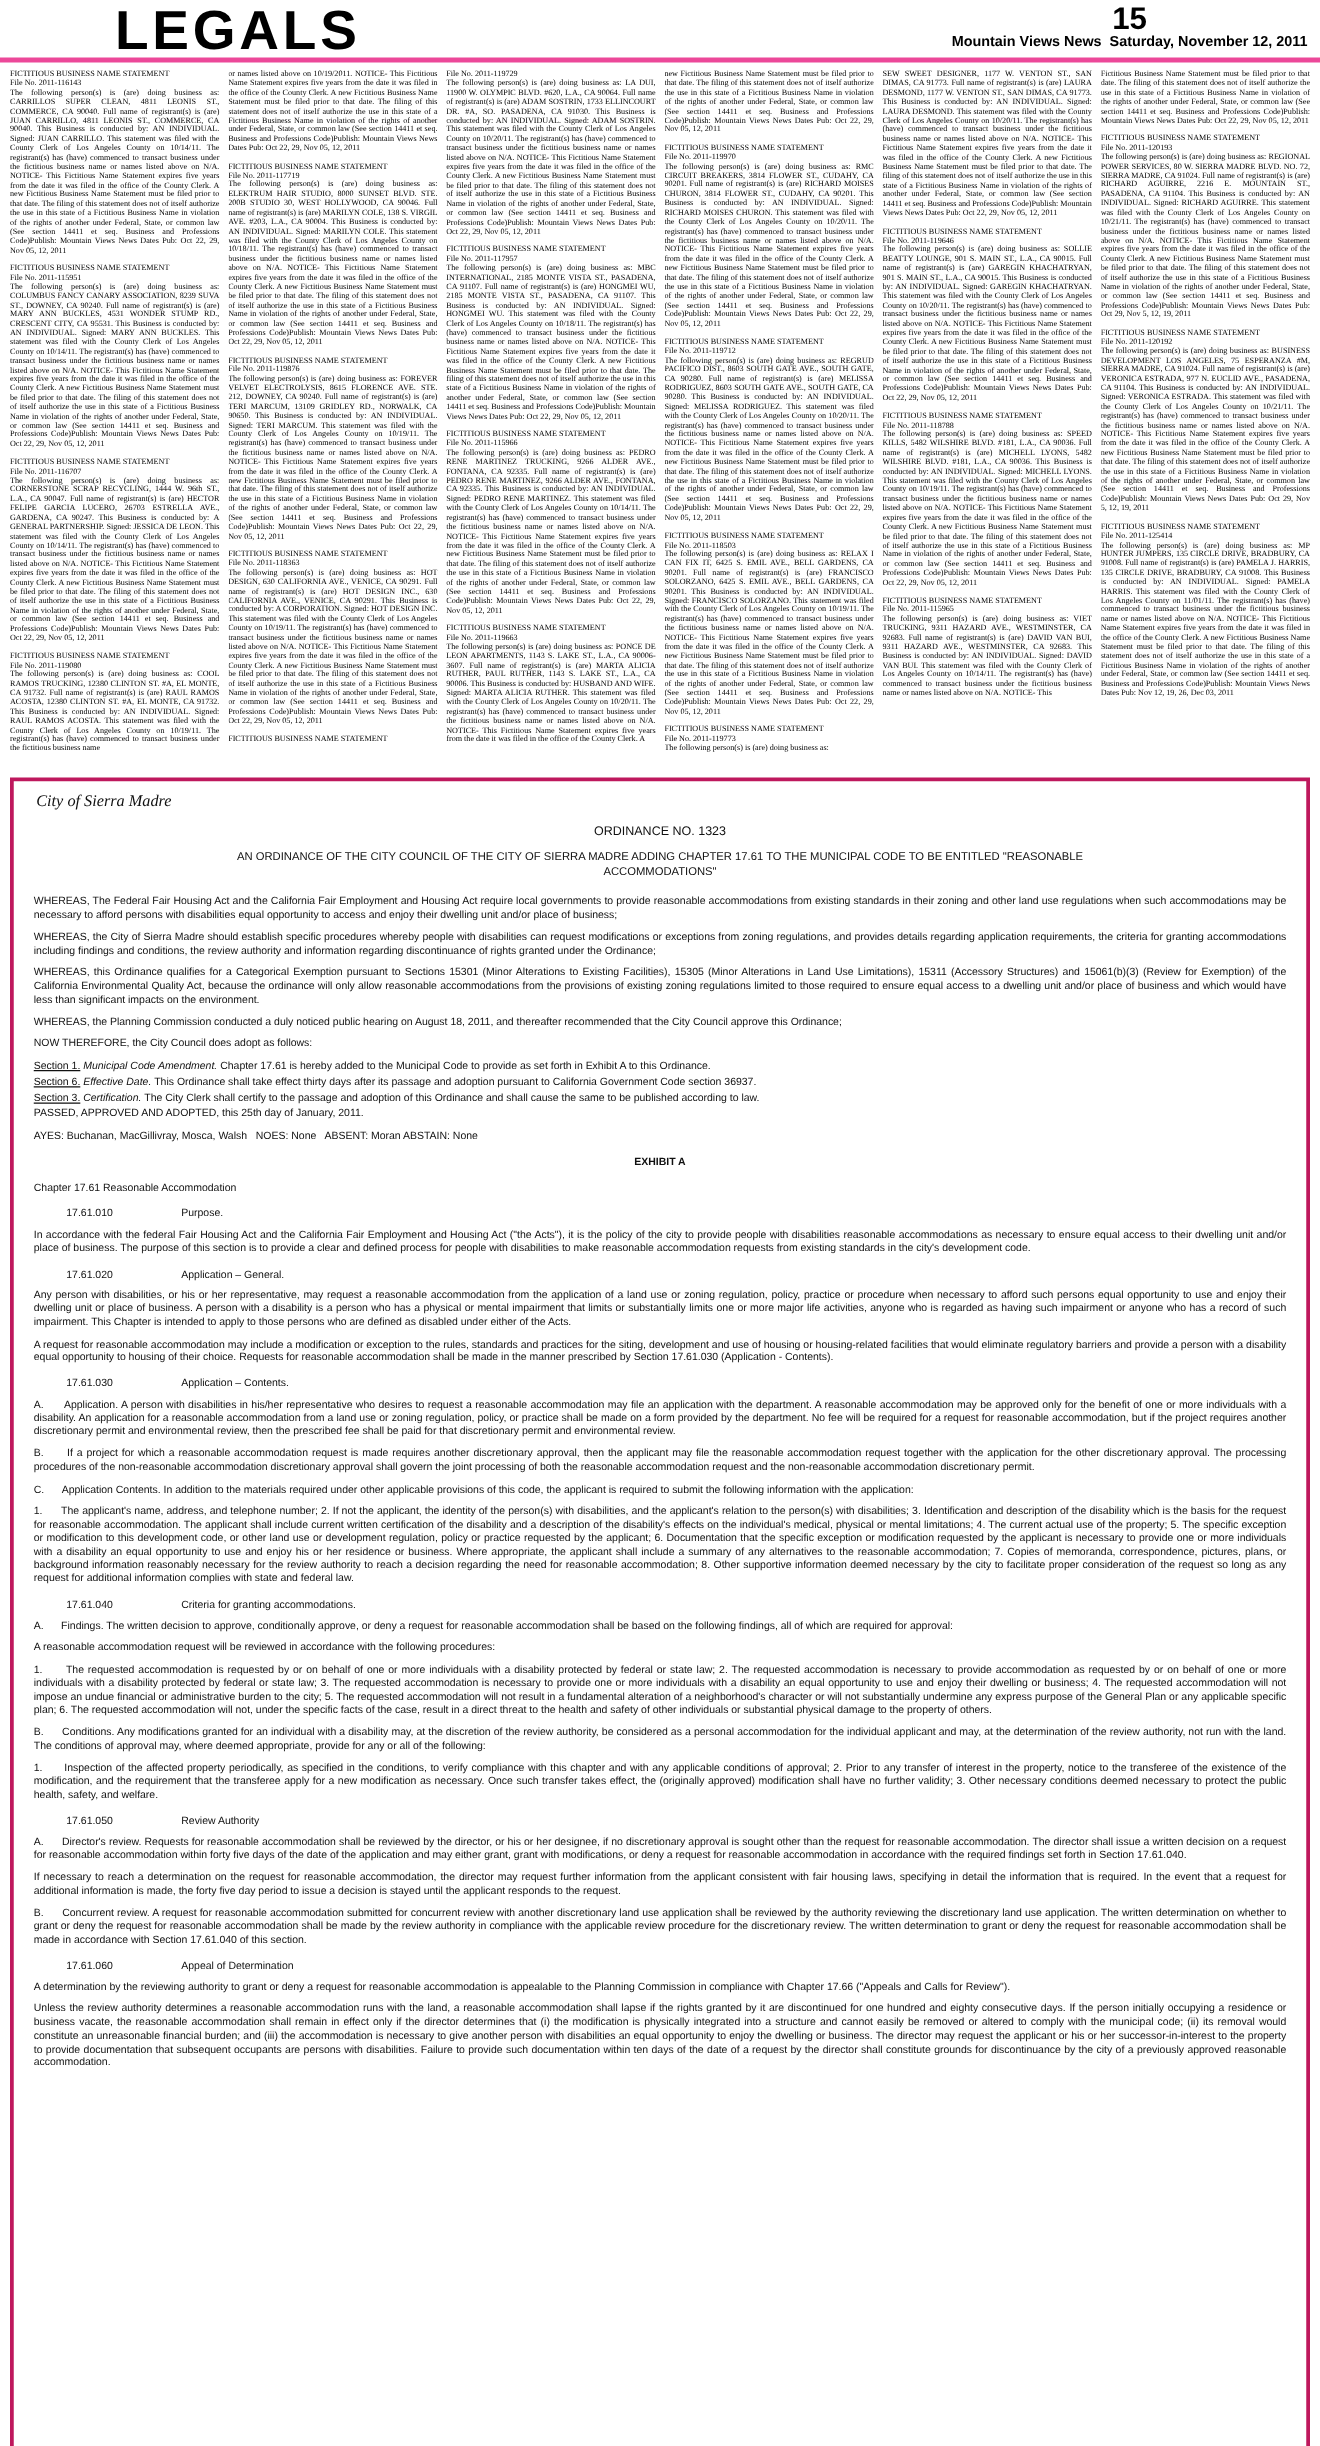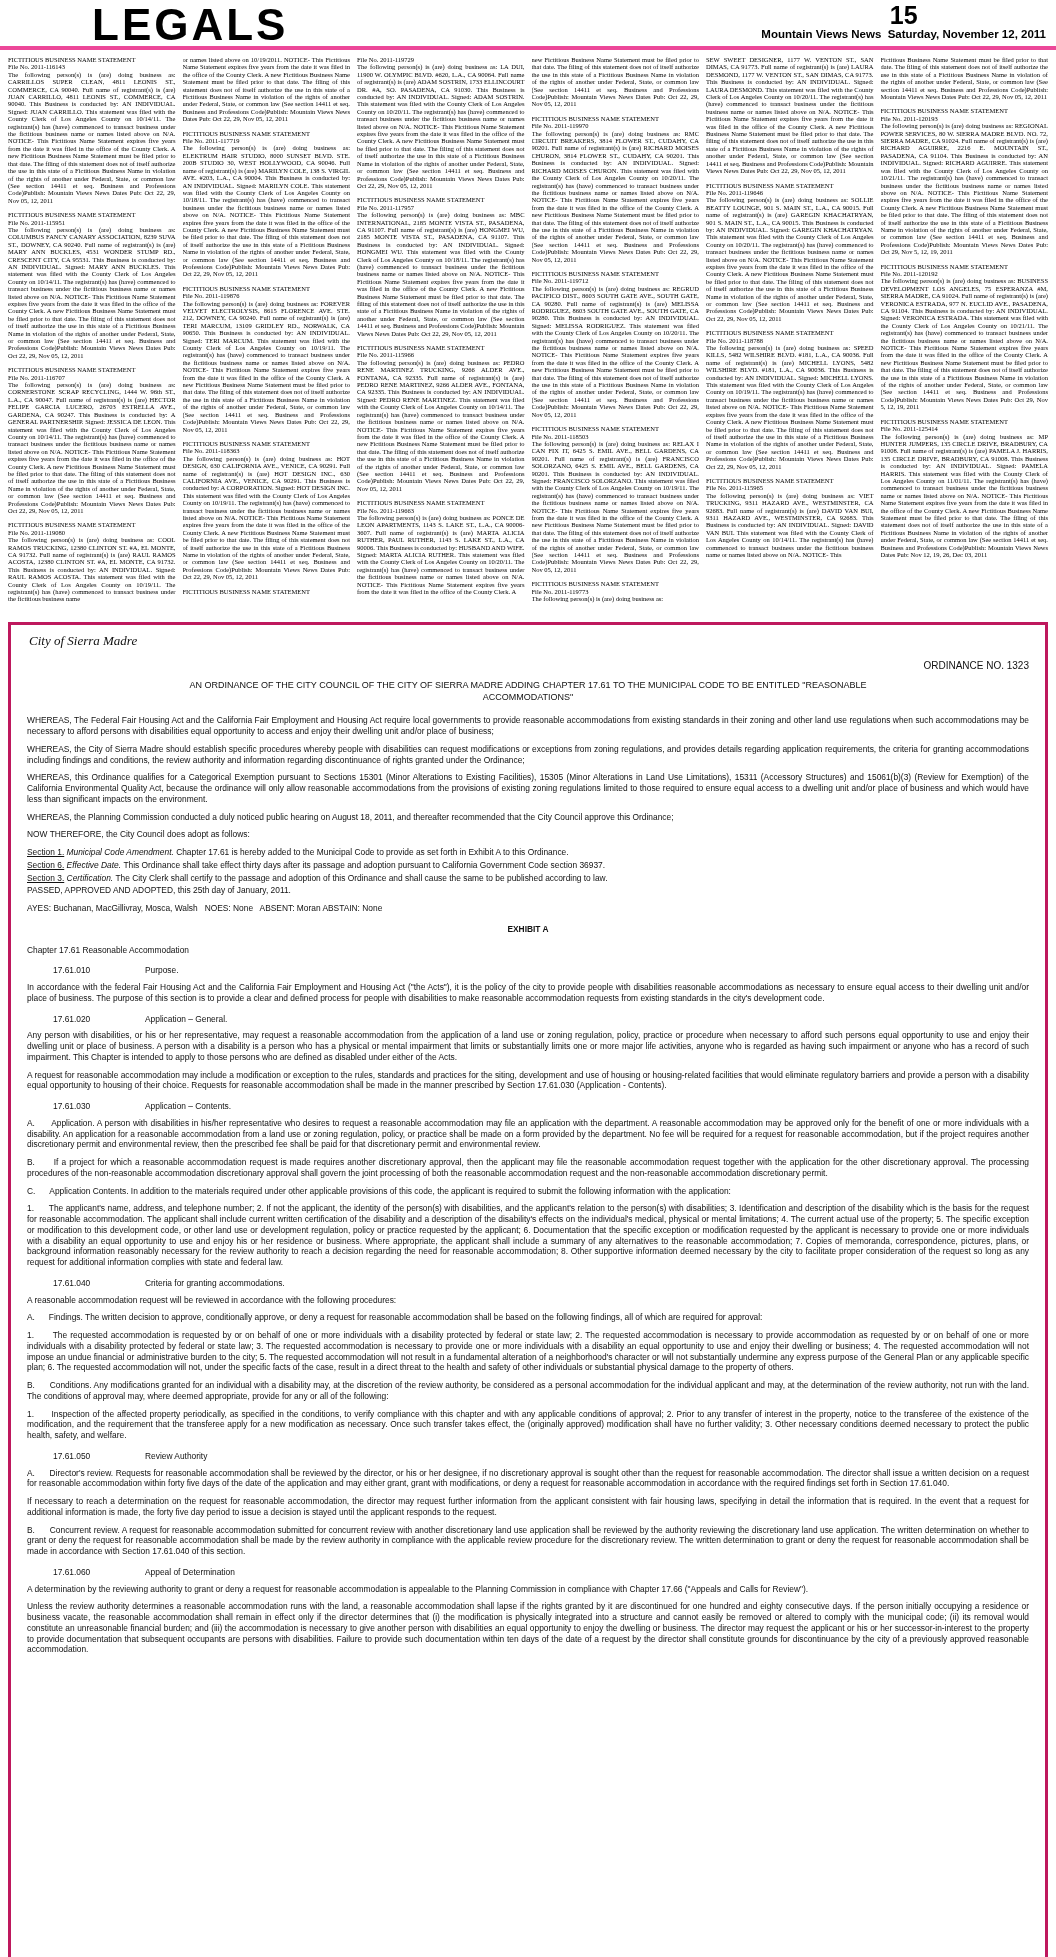--- a/index.html
+++ b/index.html
@@ -26,21 +26,21 @@
   .ncol > .nhead:first-child{margin-top:0;}
   .nfile{}
   .nbody{}
   
   .ordinance{margin:6px 8px 4px 8px;border:3px solid #be185d;
     padding:8px 16px 10px 16px;font-family:"Liberation Sans",sans-serif;
     font-size:8.4px;line-height:1.28;color:#111;box-sizing:border-box;
     height:1398px;overflow:hidden;}
   .ord-byline{font-family:"Liberation Serif",serif;font-style:italic;
     font-size:13px;margin:0 0 10px 2px;}
-  .ord-title{text-align:right;font-size:10px;margin-bottom:8px;}
+  .ord-title{text-align:center;font-size:10px;margin-bottom:8px;}
   .ord-subtitle{text-align:center;font-size:9px;max-width:760px;
     margin:0 auto 12px auto;}
   .op{text-align:justify;margin-bottom:7px;}
   .osec{margin-bottom:2px;}
   .osec-label{text-decoration:underline;}
   .osec-em{font-style:italic;}
   .oh{margin:10px 0 6px 26px;}
   .oh-num{display:inline-block;width:92px;}
   .oc{text-align:center;font-weight:bold;margin:10px 0;}
   
@@ -163,22 +163,22 @@
       <div class="op">In accordance with the federal Fair Housing Act and the California Fair Employment and Housing Act ("the Acts"), it is the policy of the city to provide people with disabilities reasonable accommodations as necessary to ensure equal access to their dwelling unit and/or place of business. The purpose of this section is to provide a clear and defined process for people with disabilities to make reasonable accommodation requests from existing standards in the city's development code.</div>
       <div class="oh"><span class="oh-num">17.61.020</span>Application – General.</div>
       <div class="op">Any person with disabilities, or his or her representative, may request a reasonable accommodation from the application of a land use or zoning regulation, policy, practice or procedure when necessary to afford such persons equal opportunity to use and enjoy their dwelling unit or place of business. A person with a disability is a person who has a physical or mental impairment that limits or substantially limits one or more major life activities, anyone who is regarded as having such impairment or anyone who has a record of such impairment. This Chapter is intended to apply to those persons who are defined as disabled under either of the Acts.</div>
       <div class="op">A request for reasonable accommodation may include a modification or exception to the rules, standards and practices for the siting, development and use of housing or housing-related facilities that would eliminate regulatory barriers and provide a person with a disability equal opportunity to housing of their choice.  Requests for reasonable accommodation shall be made in the manner prescribed by Section 17.61.030 (Application - Contents).</div>
       <div class="oh"><span class="oh-num">17.61.030</span>Application – Contents.</div>
       <div class="op">A.&nbsp;&nbsp;&nbsp;&nbsp;&nbsp;&nbsp;Application. A person with disabilities in his/her representative who desires to request a reasonable accommodation may file an application with the department. A reasonable accommodation may be approved only for the benefit of one or more individuals with a disability. An application for a reasonable accommodation from a land use or zoning regulation, policy, or practice shall be made on a form provided by the department. No fee will be required for a request for reasonable accommodation, but if the project requires another discretionary permit and environmental review, then the prescribed fee shall be paid for that discretionary permit and environmental review.</div>
       <div class="op">B.&nbsp;&nbsp;&nbsp;&nbsp;&nbsp;&nbsp;If a project for which a reasonable accommodation request is made requires another discretionary approval, then the applicant may file the reasonable accommodation request together with the application for the other discretionary approval. The processing procedures of the non-reasonable accommodation discretionary approval shall govern the joint processing of both the reasonable accommodation request and the non-reasonable accommodation discretionary permit.</div>
       <div class="op">C.&nbsp;&nbsp;&nbsp;&nbsp;&nbsp;&nbsp;Application Contents. In addition to the materials required under other applicable provisions of this code, the applicant is required to submit the following information with the application:</div>
       <div class="op">1.&nbsp;&nbsp;&nbsp;&nbsp;&nbsp;&nbsp;The applicant's name, address, and telephone number; 2. If not the applicant, the identity of the person(s) with disabilities, and the applicant's relation to the person(s) with disabilities; 3. Identification and description of the disability which is the basis for the request for reasonable accommodation. The applicant shall include current written certification of the disability and a description of the disability's effects on the individual's medical, physical or mental limitations; 4. The current actual use of the property; 5. The specific exception or modification to this development code, or other land use or development regulation, policy or practice requested by the applicant; 6. Documentation that the specific exception or modification requested by the applicant is necessary to provide one or more individuals with a disability an equal opportunity to use and enjoy his or her residence or business. Where appropriate, the applicant shall include a summary of any alternatives to the reasonable accommodation; 7. Copies of memoranda, correspondence, pictures, plans, or background information reasonably necessary for the review authority to reach a decision regarding the need for reasonable accommodation; 8. Other supportive information deemed necessary by the city to facilitate proper consideration of the request so long as any request for additional information complies with state and federal law.</div>
       <div class="oh"><span class="oh-num">17.61.040</span>Criteria for granting accommodations.</div>
+      <div class="op">A.&nbsp;&nbsp;&nbsp;&nbsp;&nbsp;&nbsp;Findings. The written decision to approve, conditionally approve, or deny a request for reasonable accommodation shall be based on the following findings, all of which are required for approval:</div>
       <div class="op">A reasonable accommodation request will be reviewed in accordance with the following procedures:</div>
-      <div class="op">A.&nbsp;&nbsp;&nbsp;&nbsp;&nbsp;&nbsp;Findings. The written decision to approve, conditionally approve, or deny a request for reasonable accommodation shall be based on the following findings, all of which are required for approval:</div>
       <div class="op">1.&nbsp;&nbsp;&nbsp;&nbsp;&nbsp;&nbsp;The requested accommodation is requested by or on behalf of one or more individuals with a disability protected by federal or state law; 2. The requested accommodation is necessary to provide accommodation as requested by or on behalf of one or more individuals with a disability protected by federal or state law; 3. The requested accommodation is necessary to provide one or more individuals with a disability an equal opportunity to use and enjoy their dwelling or business; 4. The requested accommodation will not impose an undue financial or administrative burden to the city; 5. The requested accommodation will not result in a fundamental alteration of a neighborhood's character or will not substantially undermine any express purpose of the General Plan or any applicable specific plan; 6. The requested accommodation will not, under the specific facts of the case, result in a direct threat to the health and safety of other individuals or substantial physical damage to the property of others.</div>
       <div class="op">B.&nbsp;&nbsp;&nbsp;&nbsp;&nbsp;&nbsp;Conditions. Any modifications granted for an individual with a disability may, at the discretion of the review authority, be considered as a personal accommodation for the individual applicant and may, at the determination of the review authority, not run with the land. The conditions of approval may, where deemed appropriate, provide for any or all of the following:</div>
       <div class="op">1.&nbsp;&nbsp;&nbsp;&nbsp;&nbsp;&nbsp;Inspection of the affected property periodically, as specified in the conditions, to verify compliance with this chapter and with any applicable conditions of approval; 2. Prior to any transfer of interest in the property, notice to the transferee of the existence of the modification, and the requirement that the transferee apply for a new modification as necessary. Once such transfer takes effect, the (originally approved) modification shall have no further validity; 3. Other necessary conditions deemed necessary to protect the public health, safety, and welfare.</div>
       <div class="oh"><span class="oh-num">17.61.050</span>Review Authority</div>
       <div class="op">A.&nbsp;&nbsp;&nbsp;&nbsp;&nbsp;&nbsp;Director's review. Requests for reasonable accommodation shall be reviewed by the director, or his or her designee, if no discretionary approval is sought other than the request for reasonable accommodation. The director shall issue a written decision on a request for reasonable accommodation within forty five days of the date of the application and may either grant, grant with modifications, or deny a request for reasonable accommodation in accordance with the required findings set forth in Section 17.61.040.</div>
       <div class="op">If necessary to reach a determination on the request for reasonable accommodation, the director may request further information from the applicant consistent with fair housing laws, specifying in detail the information that is required. In the event that a request for additional information is made, the forty five day period to issue a decision is stayed until the applicant responds to the request.</div>
       <div class="op">B.&nbsp;&nbsp;&nbsp;&nbsp;&nbsp;&nbsp;Concurrent review. A request for reasonable accommodation submitted for concurrent review with another discretionary land use application shall be reviewed by the authority reviewing the discretionary land use application. The written determination on whether to grant or deny the request for reasonable accommodation shall be made by the review authority in compliance with the applicable review procedure for the discretionary review. The written determination to grant or deny the request for reasonable accommodation shall be made in accordance with Section 17.61.040 of this section.</div>
       <div class="oh"><span class="oh-num">17.61.060</span>Appeal of Determination</div>
       <div class="op">A determination by the reviewing authority to grant or deny a request for reasonable accommodation is appealable to the Planning Commission in compliance with Chapter 17.66 ("Appeals and Calls for Review").</div>
       <div class="op">Unless the review authority determines a reasonable accommodation runs with the land, a reasonable accommodation shall lapse if the rights granted by it are discontinued for one hundred and eighty consecutive days. If the person initially occupying a residence or business vacate, the reasonable accommodation shall remain in effect only if the director determines that (i) the modification is physically integrated into a structure and cannot easily be removed or altered to comply with the municipal code; (ii) its removal would constitute an unreasonable financial burden; and (iii) the accommodation is necessary to give another person with disabilities an equal opportunity to enjoy the dwelling or business. The director may request the applicant or his or her successor-in-interest to the property to provide documentation that subsequent occupants are persons with disabilities. Failure to provide such documentation within ten days of the date of a request by the director shall constitute grounds for discontinuance by the city of a previously approved reasonable accommodation.</div>

